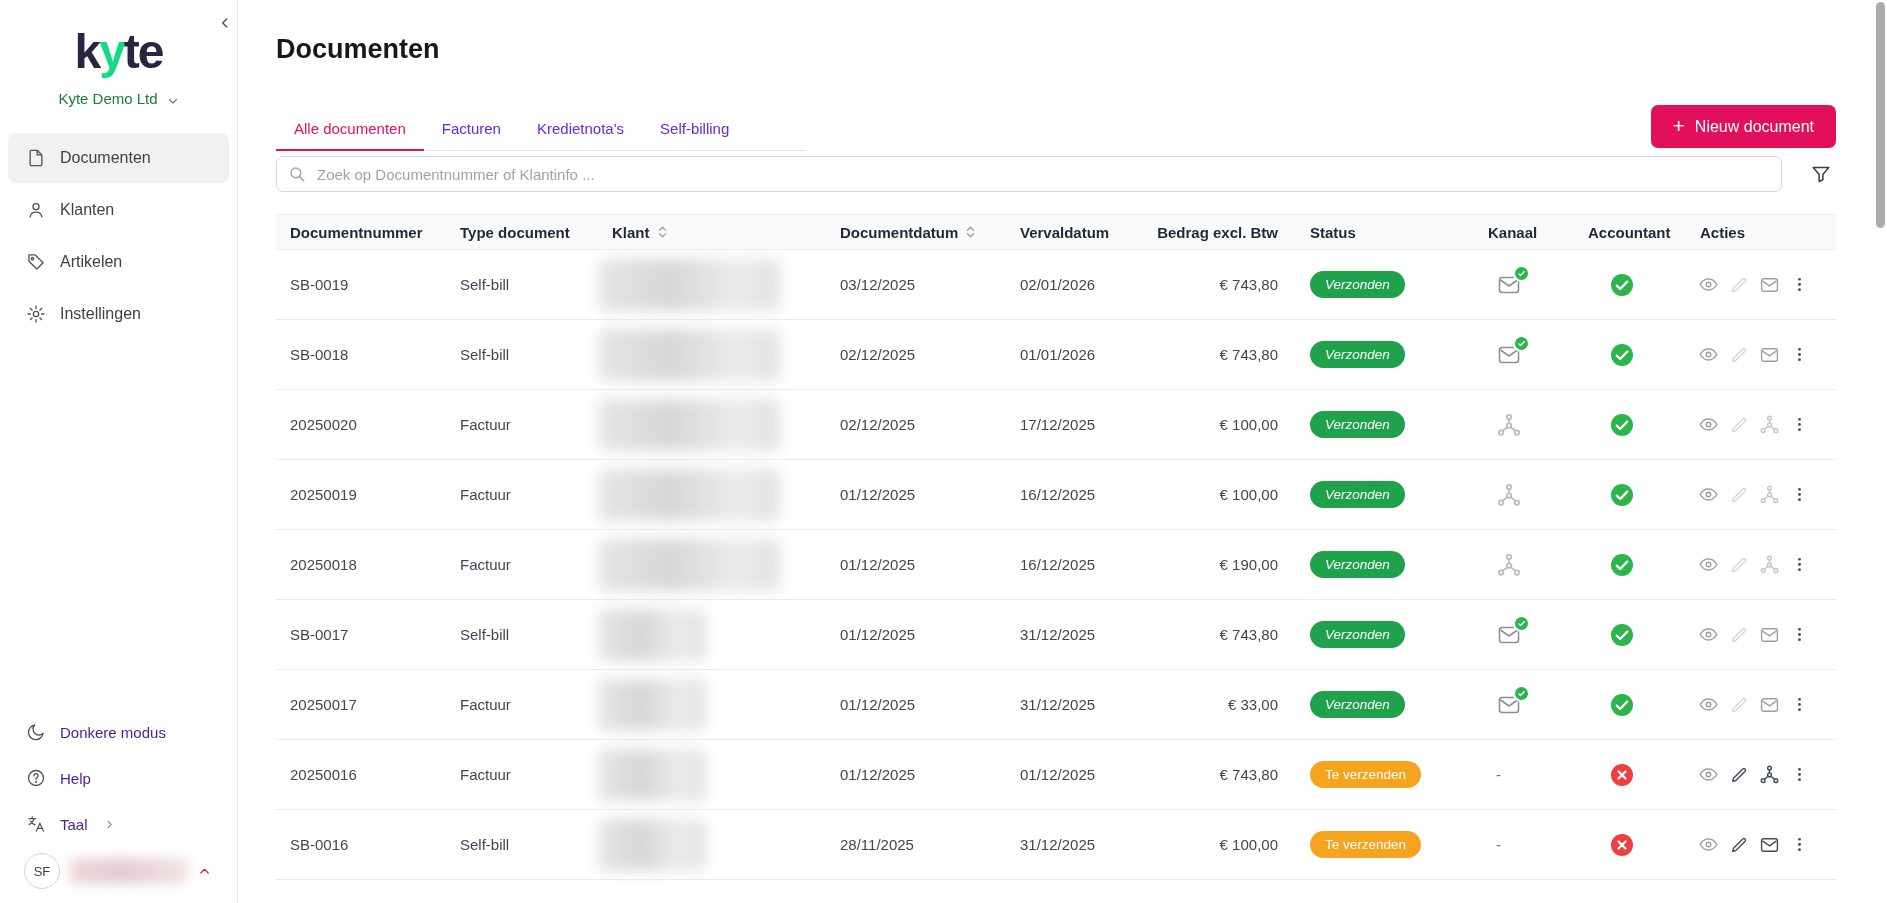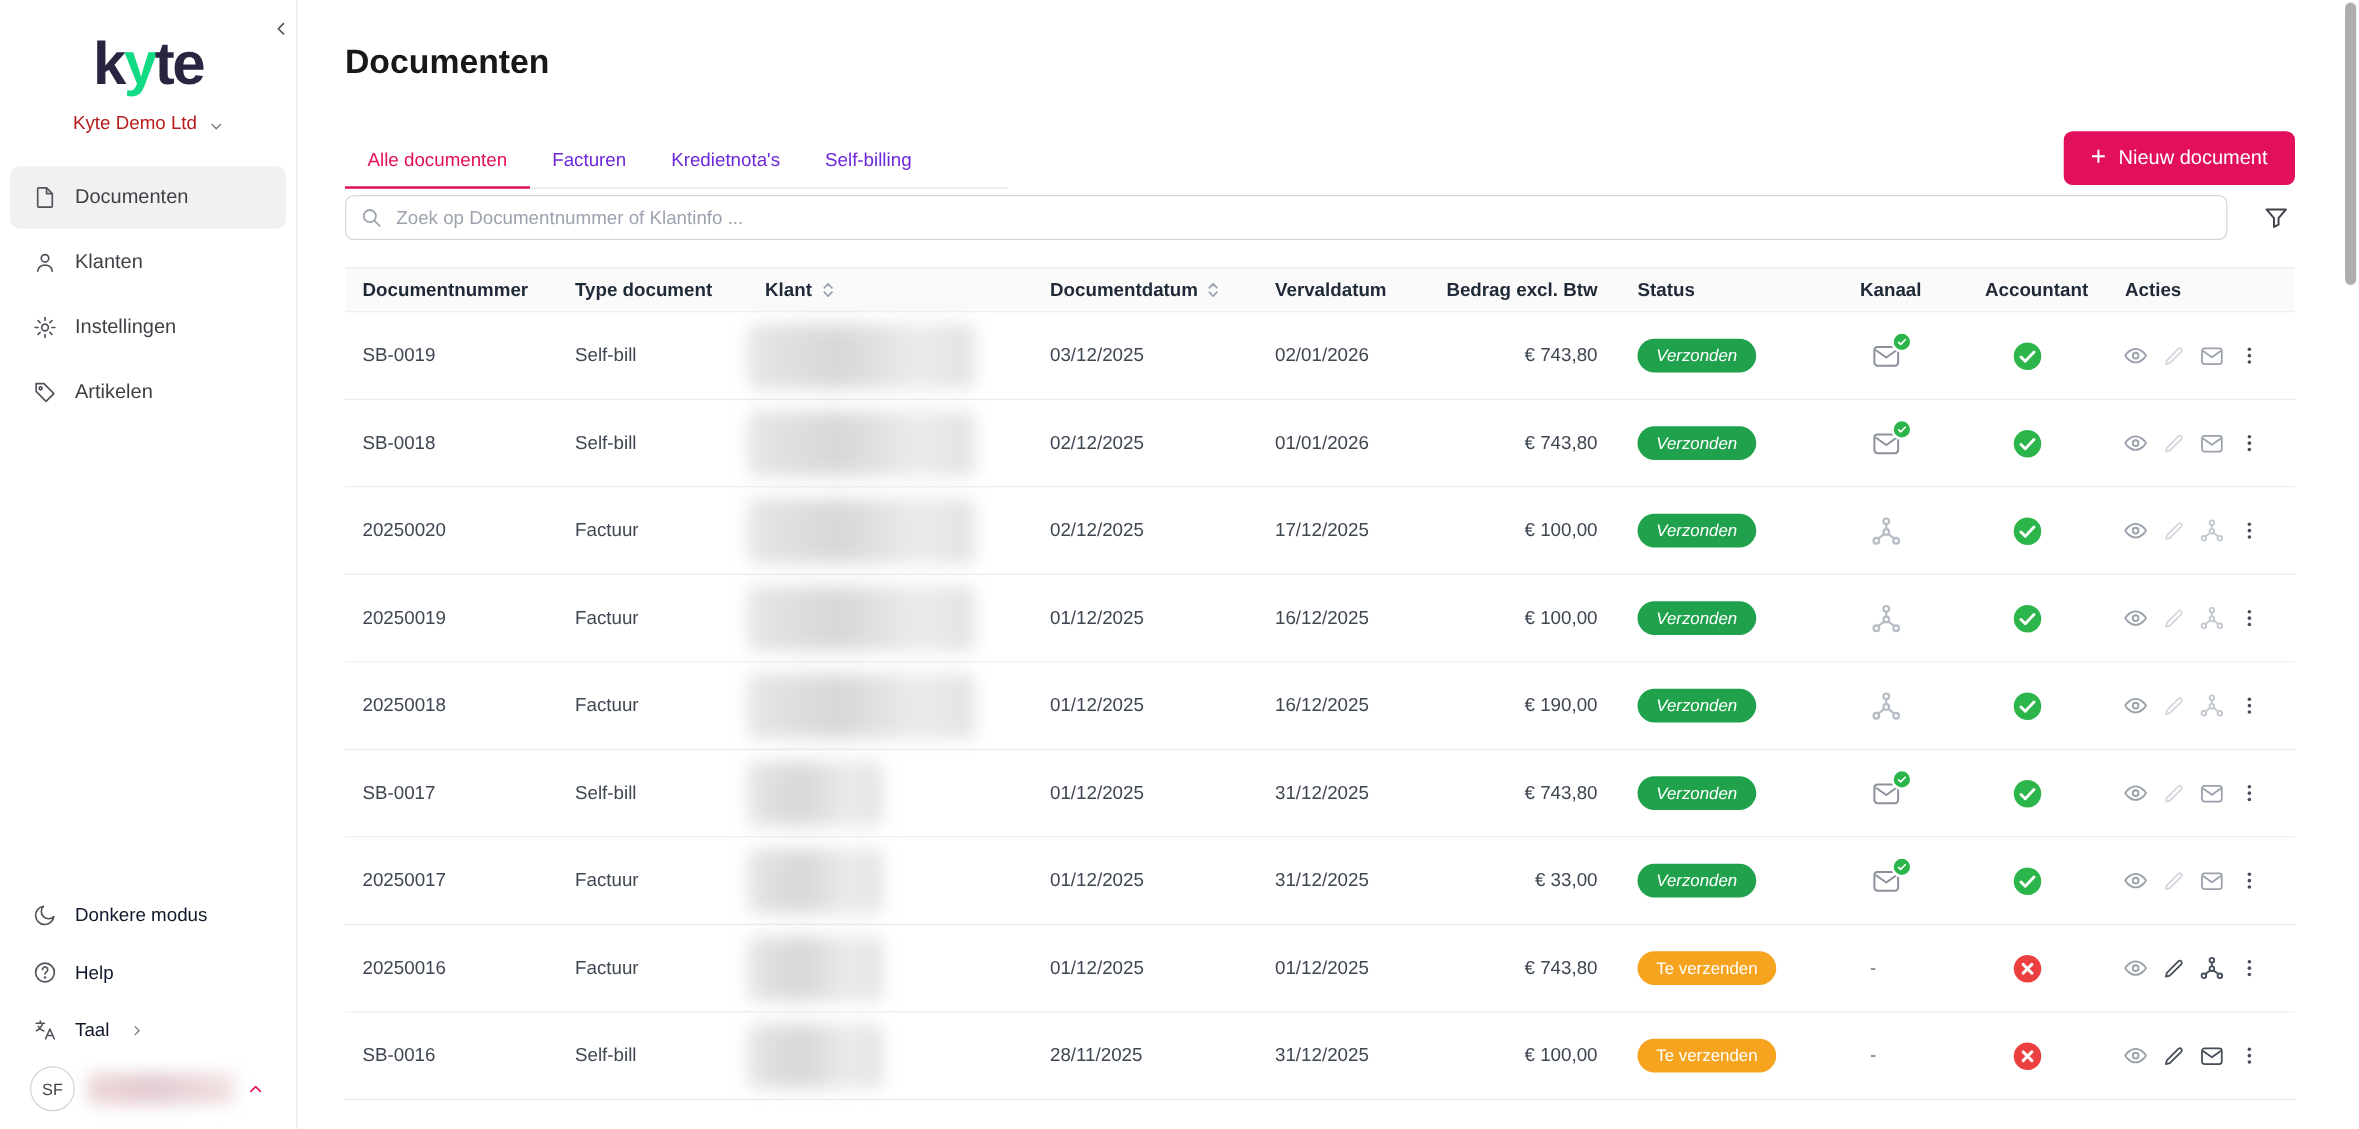--- a/index.html
+++ b/index.html
@@ -14,32 +14,32 @@
   .sidebar {
     width:238px; min-width:238px; height:100%; background:#fff;
     border-right:1px solid #e7e7ea; position:relative;
     display:flex; flex-direction:column;
   }
   .collapse-btn { position:absolute; top:16px; right:5px; color:#52525b; cursor:pointer; line-height:0; }
   .logo { margin:28px auto 4px; font-size:48px; font-weight:700; letter-spacing:-2px; line-height:1; }
   .logo .lg-k, .logo .lg-te { color:#27253f; }
   .logo .lg-y { color:#12db84; }
   .company { display:flex; align-items:flex-end; justify-content:center; gap:9px;
-    font-size:15px; color:#b91c1c; margin:10px 0 26px; cursor:pointer; }
+    font-size:15px; color:#15803d; margin:10px 0 26px; cursor:pointer; }
   .company .chev { color:#6b7280; line-height:0; }
 
   .menu { display:flex; flex-direction:column; gap:2px; padding:0 8px; }
   .menu-item { display:flex; align-items:center; gap:14px; height:50px; padding:0 18px;
     border-radius:8px; font-size:16px; color:#3f3f46; cursor:pointer; }
   .menu-item.active { background:#f1f1f2; }
   .menu-item .ic20 { color:#52525b; }
 
   .sidebar-bottom { margin-top:auto; padding:0 8px 0; }
   .foot-item { display:flex; align-items:center; gap:14px; height:46px; padding:0 18px;
-    font-size:15px; color:#0f172a; cursor:pointer; border-radius:8px; }
+    font-size:15px; color:#4c1d95; cursor:pointer; border-radius:8px; }
   .foot-item .ic20 { color:#52525b; }
   .foot-item .chev-r { color:#6b7280; line-height:0; margin-left:2px; }
 
   .profile-row { display:flex; align-items:center; gap:10px; padding:6px 18px 14px 16px; cursor:pointer; }
   .avatar { width:36px; height:36px; min-width:36px; border-radius:50%; border:1px solid #d4d4d8;
     display:flex; align-items:center; justify-content:center; font-size:13px; color:#3f3f46; }
   .profile-blur { flex:1; height:26px; border-radius:5px;
     background:linear-gradient(90deg,#eed7d8,#e3ccd2 45%,#f3e3e4); filter:blur(6px); }
   .profile-chevron { color:#e2105c; line-height:0; }
 
@@ -164,32 +164,32 @@
         <span>Documenten</span>
       </div>
       <div class="menu-item">
         <svg class="ic20" viewBox="0 0 24 24" fill="none" stroke="currentColor" stroke-width="1.6" stroke-linecap="round">
             <circle cx="12" cy="8" r="3.6"></circle>
             <path d="M5 20.2c.6-3.8 3.4-5.7 7-5.7s6.4 1.9 7 5.7"></path>
           </svg>
         <span>Klanten</span>
       </div>
       <div class="menu-item">
+        <svg class="ic20" viewBox="0 0 24 24" fill="none" stroke="currentColor" stroke-width="1.6" stroke-linejoin="round">
+            <path d="M3.5 11V3.5H11L20.5 13 13 20.5 3.5 11z"></path>
+            <circle cx="7.8" cy="8" r="1.4"></circle>
+          </svg>
+        <span>Artikelen</span>
+      </div>
+      <div class="menu-item">
         <svg class="ic20" viewBox="0 0 24 24" fill="none" stroke="currentColor" stroke-width="1.6" stroke-linecap="round">
             <circle cx="12" cy="12" r="3.2"></circle>
             <path d="M12 2.5v2.8M12 18.7v2.8M2.5 12h2.8M18.7 12h2.8M5.3 5.3l2 2M16.7 16.7l2 2M18.7 5.3l-2 2M7.3 16.7l-2 2"></path>
           </svg>
         <span>Instellingen</span>
-      </div>
-      <div class="menu-item">
-        <svg class="ic20" viewBox="0 0 24 24" fill="none" stroke="currentColor" stroke-width="1.6" stroke-linejoin="round">
-            <path d="M3.5 11V3.5H11L20.5 13 13 20.5 3.5 11z"></path>
-            <circle cx="7.8" cy="8" r="1.4"></circle>
-          </svg>
-        <span>Artikelen</span>
       </div>
     </nav>
 
     <div class="sidebar-bottom">
       <div class="foot-item">
         <svg class="ic20" viewBox="0 0 24 24" fill="none" stroke="currentColor" stroke-width="1.6" stroke-linejoin="round">
             <path d="M20.5 13.5A8.8 8.8 0 1 1 10.5 3.6a7 7 0 0 0 10 9.9z"></path>
           </svg>
         <span>Donkere modus</span>
       </div>

